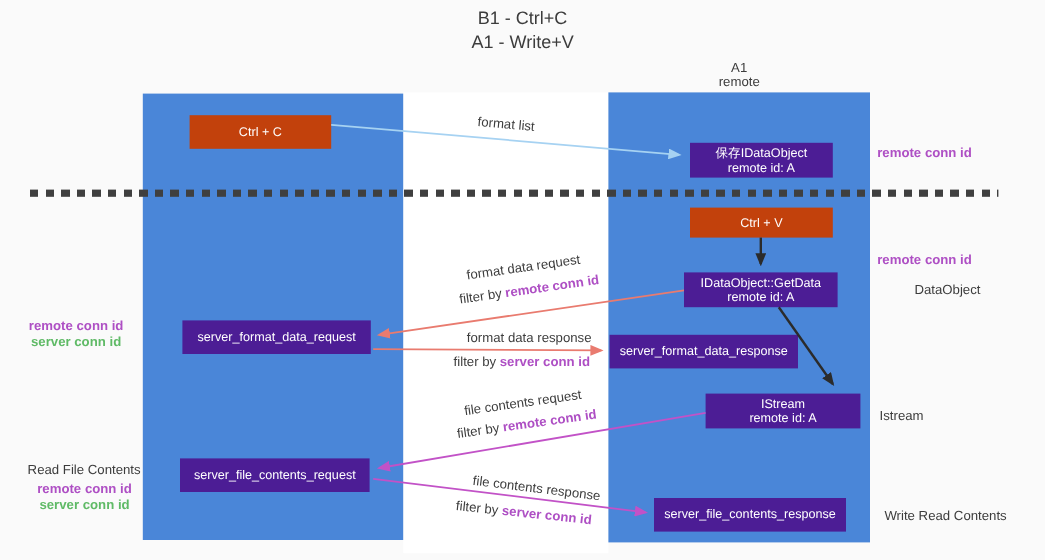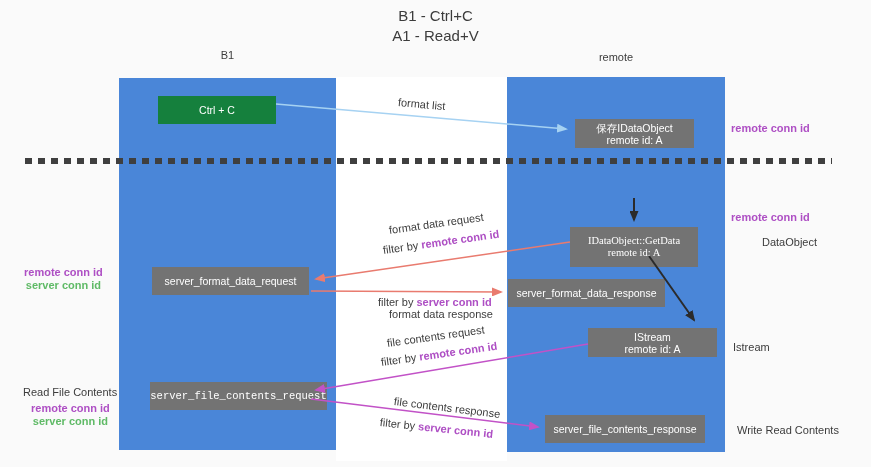--- a/index.html
+++ b/index.html
@@ -23,42 +23,42 @@
   .lifeline { background:#4a86d8; z-index:1; }
   .lifeline-left  { left:119px; top:78px; width:217px; height:372px; }
   .lifeline-right { left:507px; top:77px; width:218px; height:375px; }
 
   .dashed-line { left:25px; top:158px; width:807px; height:6px; z-index:2;
     background:repeating-linear-gradient(90deg,#3f3f3f 0 7px,transparent 7px 13px); }
 
   .node { z-index:3; display:flex; flex-direction:column; align-items:center;
     justify-content:center; color:#ffffff; font-size:10.5px; line-height:12px;
     text-align:center; }
-  .green  { background:#15803d; }
-  .orange { background:#737373; }
+  .green  { background:#c2410c; }
+  .orange { background:#4c1d95; }
 
   .box-ctrl-c    { left:158px; top:96px;  width:118px; height:28px; }
   .box-save      { left:575px; top:119px; width:119px; height:29px; }
   .box-ctrl-v    { left:575px; top:173px; width:119px; height:25px; }
-  .box-getdata   { left:570px; top:227px; width:128px; height:40px;font-family:Liberation Serif, serif; }
+  .box-getdata   { left:570px; top:227px; width:128px; height:29px; }
   .box-fmt-req   { left:152px; top:267px; width:157px; height:28px; }
   .box-fmt-resp  { left:508px; top:279px; width:157px; height:28px; }
   .box-istream   { left:588px; top:328px; width:129px; height:29px; }
-  .box-file-req  { left:150px; top:382px; width:177px; height:28px;font-family:Liberation Mono, monospace; }
+  .box-file-req  { left:150px; top:382px; width:158px; height:28px; }
   .box-file-resp { left:545px; top:415px; width:160px; height:28px; }
 
   svg.overlay { position:absolute; left:0; top:0; z-index:4; pointer-events:none; }
 
   .flow-lbl { z-index:5; font-size:11px; white-space:nowrap; color:#3d3d3d;
     transform-origin:left center; }
   .purple-id { color:#ae4fc4; font-weight:700; margin-left:3px; }
   .lbl-format-list { left:398px; top:96px;  transform:rotate(5deg); }
   .lbl-fdr    { left:389px; top:224px; transform:rotate(-8deg); }
   .lbl-fbr1   { left:383px; top:244px; transform:rotate(-8deg); }
-  .lbl-fdresp { left:389px; top:276px;margin-top:32px; }
+  .lbl-fdresp { left:389px; top:276px; }
   .lbl-fbs1   { left:378px; top:296px; }
   .lbl-fcr    { left:387px; top:337px; transform:rotate(-8deg); }
   .lbl-fbr2   { left:381px; top:356px; transform:rotate(-8deg); }
   .lbl-fcresp { left:394px; top:395px; transform:rotate(7deg); }
   .lbl-fbs2   { left:380px; top:416px; transform:rotate(6deg); }
 
   .side-lbl { z-index:5; font-size:11px; line-height:13px; white-space:nowrap; }
   .bold-purple { color:#ae4fc4; font-weight:700; }
   .bold-green  { color:#5fba66; font-weight:700; }
   .plain { color:#3c3c3c; }
@@ -73,45 +73,48 @@
   .l-read { left:23px; top:386px; }
   .l-read-ids { left:31px; top:402px; text-align:center; }
 </style>
 </head>
 <body>
 
 <div class="canvas">
 
   <div class="abs title">
     <div>B1 - Ctrl+C</div>
-    <div>A1 - Read+V</div>
+    <div>A1 - Write+V</div>
   </div>
 
   <div class="abs col-header col-header-left">
-    <div>B1</div>
   </div>
   <div class="abs col-header col-header-right">
+    <div>A1</div>
     <div>remote</div>
   </div>
 
   <div class="abs white-band"></div>
   <div class="abs lifeline lifeline-left"></div>
   <div class="abs lifeline lifeline-right"></div>
 
   <div class="abs dashed-line"></div>
 
   <div class="abs node green box-ctrl-c">
     <div>Ctrl + C</div>
   </div>
 
   <div class="abs node orange box-save">
     <div>保存IDataObject</div>
     <div>remote id: A</div>
   </div>
 
+  <div class="abs node green box-ctrl-v">
+    <div>Ctrl + V</div>
+  </div>
 
   <div class="abs node orange box-getdata">
     <div>IDataObject::GetData</div>
     <div>remote id: A</div>
   </div>
 
   <div class="abs node orange box-fmt-resp">
     <div>server_format_data_response</div>
   </div>
 

